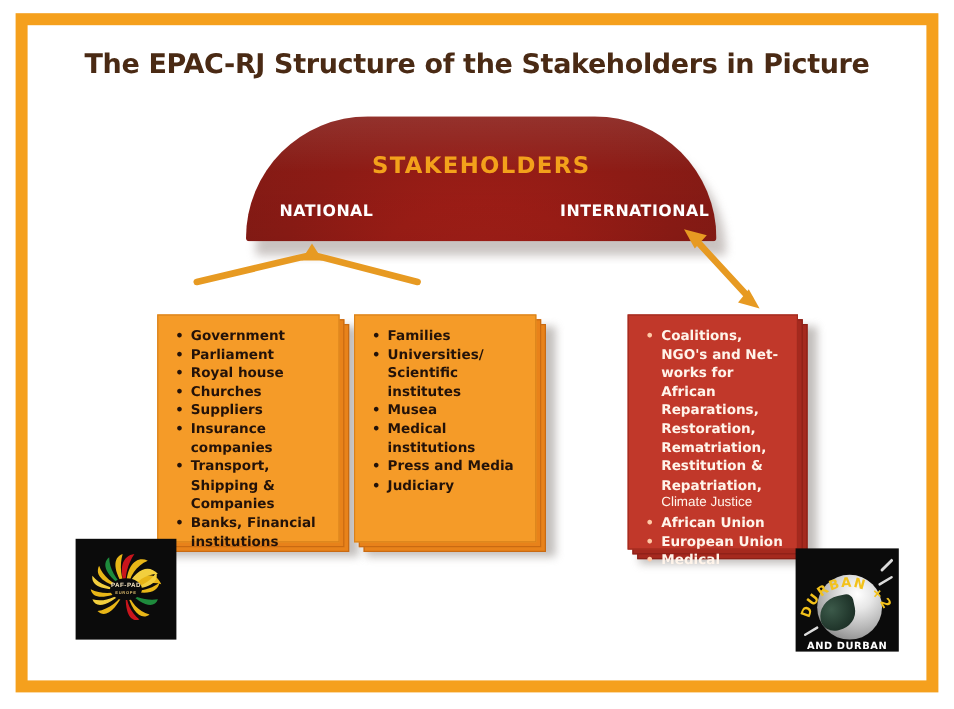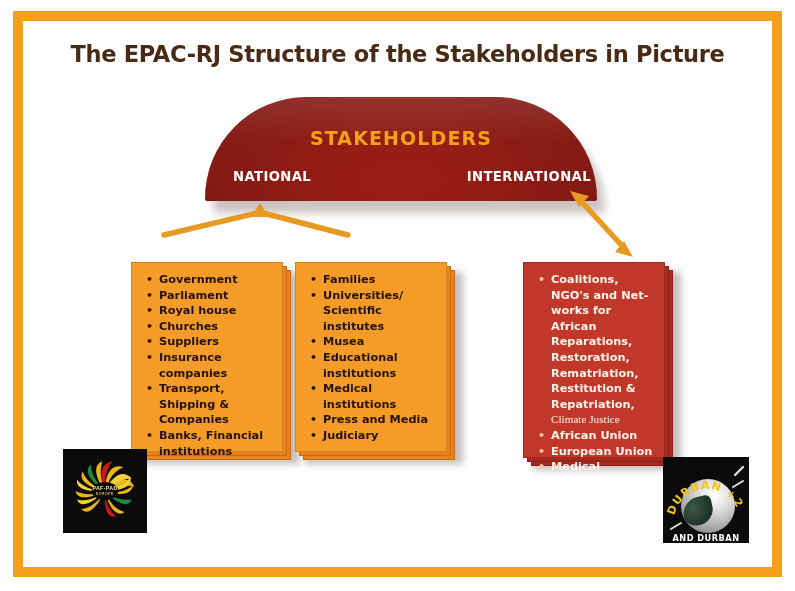--- a/index.html
+++ b/index.html
@@ -174,21 +174,21 @@
     position: absolute;
     left: 1px;
     top: 0px;
     font-size: 11px;
   }
   .orange ul.card-list li { color: #231209; }
   .orange ul.card-list li::before { color: #231209; }
   .red ul.card-list li { color: #FFF4EA; }
   .red ul.card-list li::before { color: #FFC9A6; }
   ul.card-list li.thin {
-    font-family: Liberation Serif, serif;
+    font-family: Liberation Sans, sans-serif;
     font-weight: normal;
     font-size: 11.2px;
   }
   .card-body {
     position: absolute;
     left: 13px;
     top: 9px;
     right: 8px;
   }
 
@@ -305,21 +305,20 @@
     <div class="card-stack orange" style="left:272px; top:205px; width:175px; height:200px;">
       <div class="card-shadow" style="left:10px; top:10px; width:158px; height:192px;"></div>
       <div class="card-sheet" style="left:8px; top:8px; width:152px; height:190px;"></div>
       <div class="card-sheet" style="left:4px; top:4px; width:152px; height:190px;"></div>
       <div class="card-sheet top" style="left:0px; top:0px; width:152px; height:190px;">
         <div class="card-body">
           <ul class="card-list">
               <li>Families</li>
               <li>Universities/ Scientific institutes</li>
               <li>Musea</li>
-              <li>Educational institutions</li>
               <li>Medical institutions</li>
               <li>Press and Media</li>
               <li>Judiciary</li>
             </ul>
         </div>
       </div>
     </div>
 
     <div class="card-stack red" style="left:500px; top:205px; width:165px; height:205px;padding-left:36px;">
       <div class="card-shadow" style="left:10px; top:10px; width:148px; height:198px;"></div>

